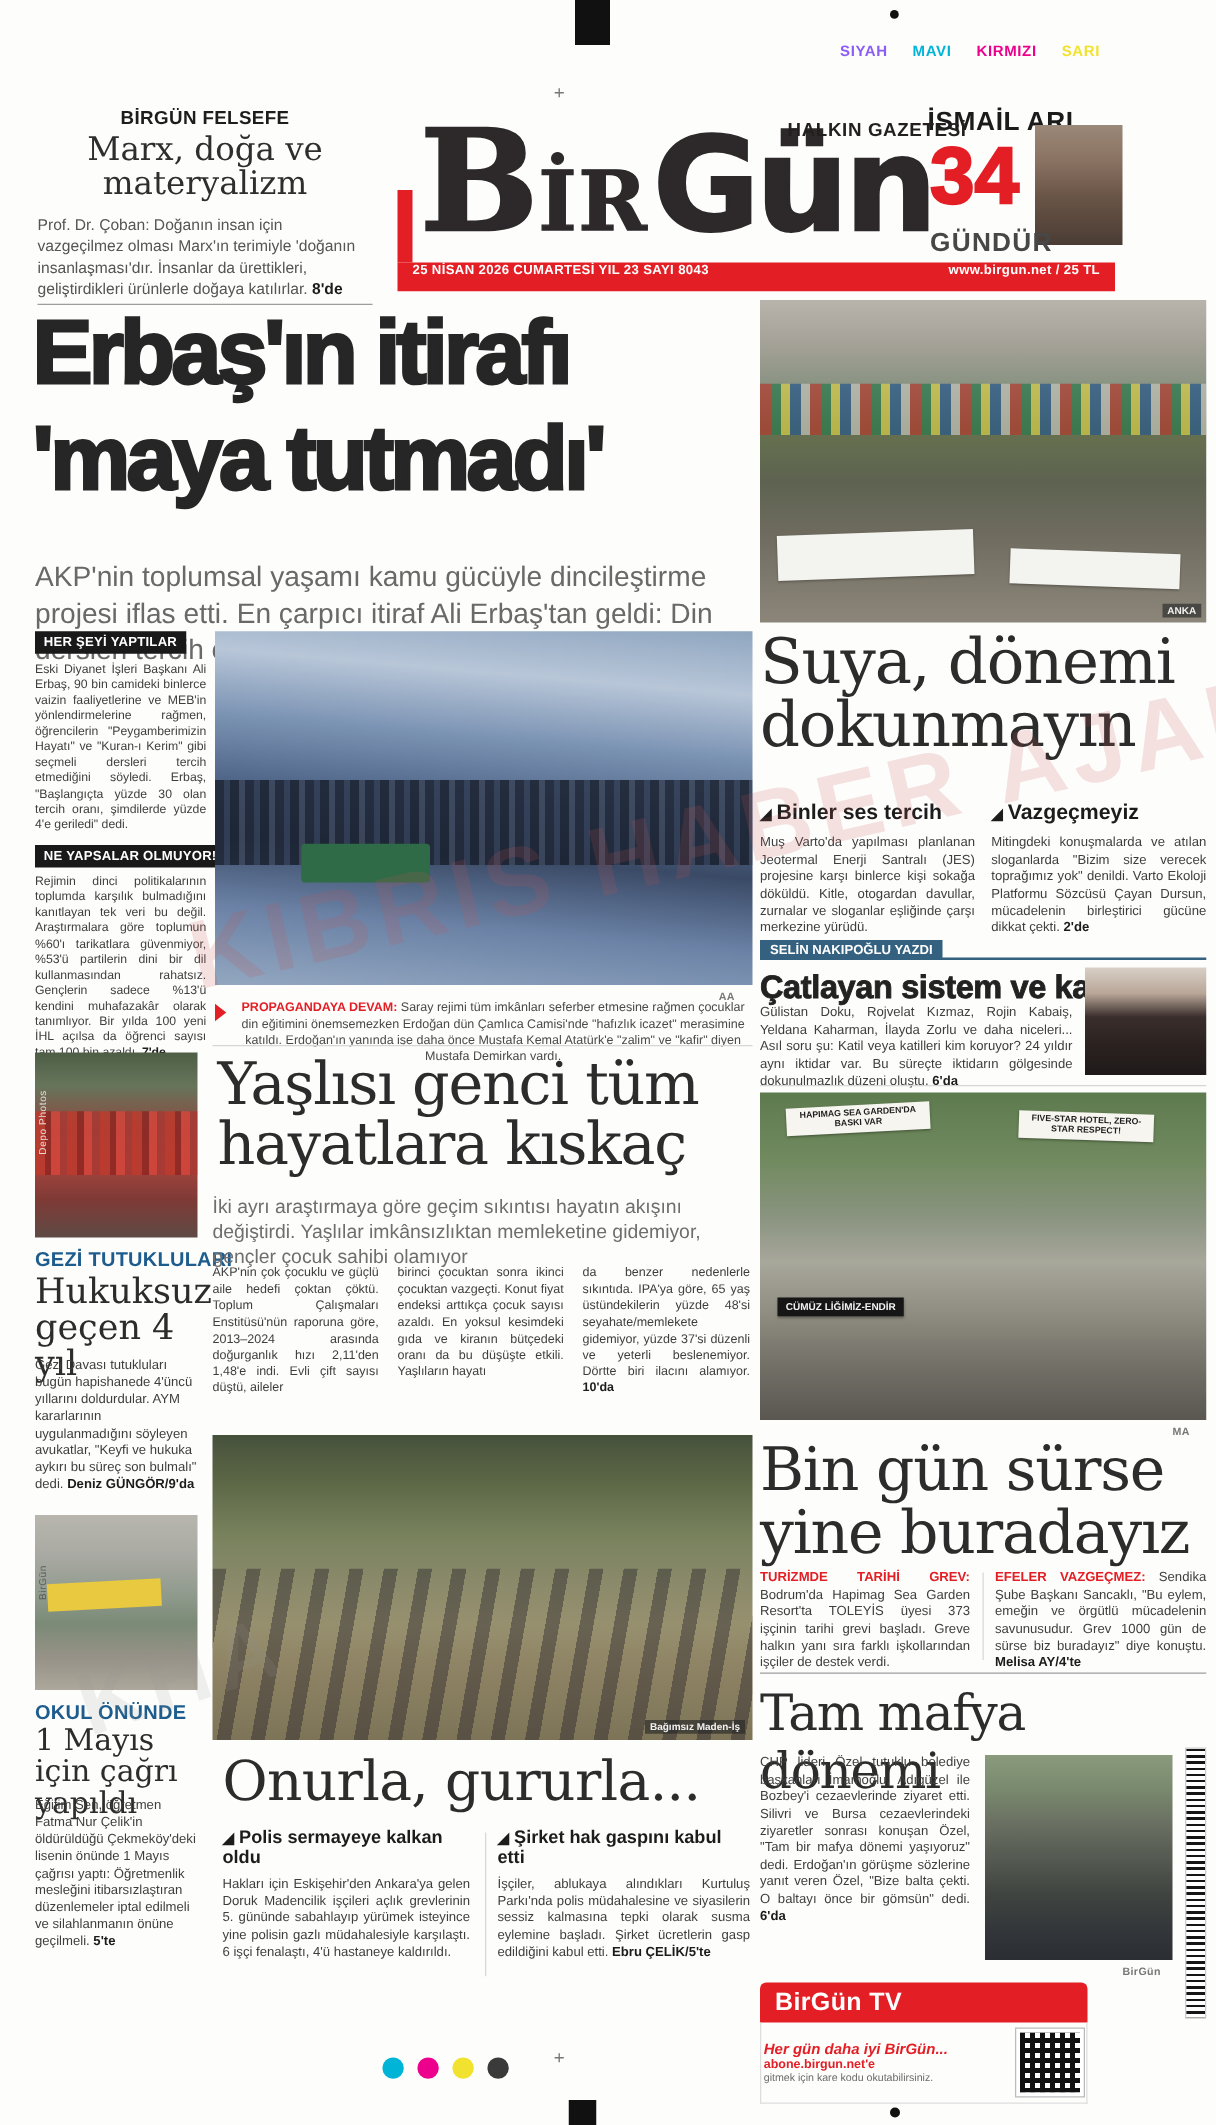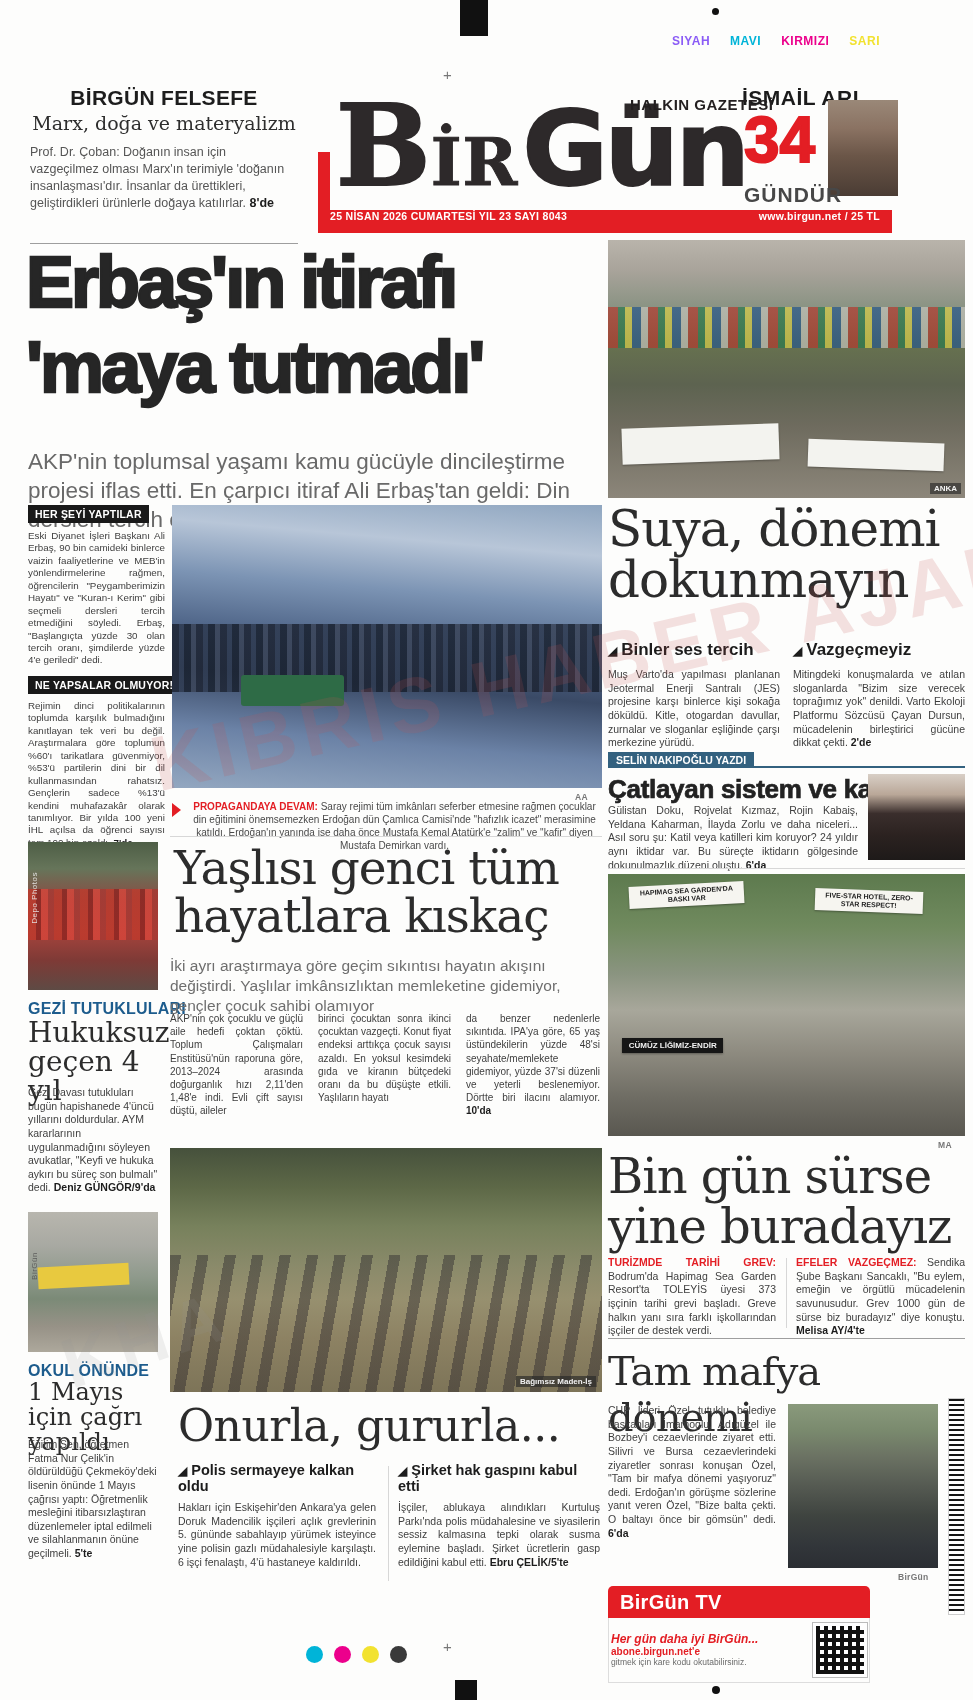--- a/index.html
+++ b/index.html
@@ -9,22 +9,22 @@
   .serif{font-family:"DejaVu Serif","Liberation Serif",serif;}
   
   .regbar{background:#111;}
   .regdot{background:#111;border-radius:50%;}
   .reglabels{display:flex;gap:20px;font-size:12px;font-weight:700;letter-spacing:.5px;}
   .c-black{color:#8b5cf6}.c-cyan{color:#00b4d8}.c-magenta{color:#ec008c}.c-yellow{color:#f2e230}
   .cross{color:#777;font-size:15px;}
   .dotrow{display:flex;gap:11px;}
   .dotrow span{width:17px;height:17px;border-radius:50%;display:block;}
   
-  .felsefe-kicker{font-size:21px;font-weight:800;text-align:center;letter-spacing:.3px;color:#1d1d1d;}
-  .felsefe-title{font-size:19px;text-align:center;line-height:1.05;color:#2e2e2e;}
+  .felsefe-kicker{font-size:15px;font-weight:800;text-align:center;letter-spacing:.3px;color:#1d1d1d;}
+  .felsefe-title{font-size:26px;text-align:center;line-height:1.05;color:#2e2e2e;}
   .felsefe-body{font-size:12.5px;line-height:1.36;color:#555;}
   .pageref{font-weight:800;color:#1c1c1c;}
   .logo{display:flex;align-items:baseline;color:#2d292a;}
   .lg-b{font-family:"DejaVu Serif",serif;font-weight:900;font-size:112px;-webkit-text-stroke:2px #2d292a;}
   .lg-ir{font-family:"DejaVu Serif",serif;font-weight:700;font-size:66px;letter-spacing:1px;-webkit-text-stroke:1px #2d292a;}
   .lg-gun{font-family:"DejaVu Sans",sans-serif;font-weight:900;font-size:104px;letter-spacing:-3px;-webkit-text-stroke:2px #2d292a;margin-left:4px;}
   .tagline{font-size:15px;font-weight:800;letter-spacing:.5px;color:#231f20;}
   .frame-left{background:#e31e24;}
   .datebar{background:#e31e24;color:#fff;display:flex;justify-content:space-between;
            padding:0 12px;font-size:10.5px;font-weight:700;letter-spacing:.3px;}

